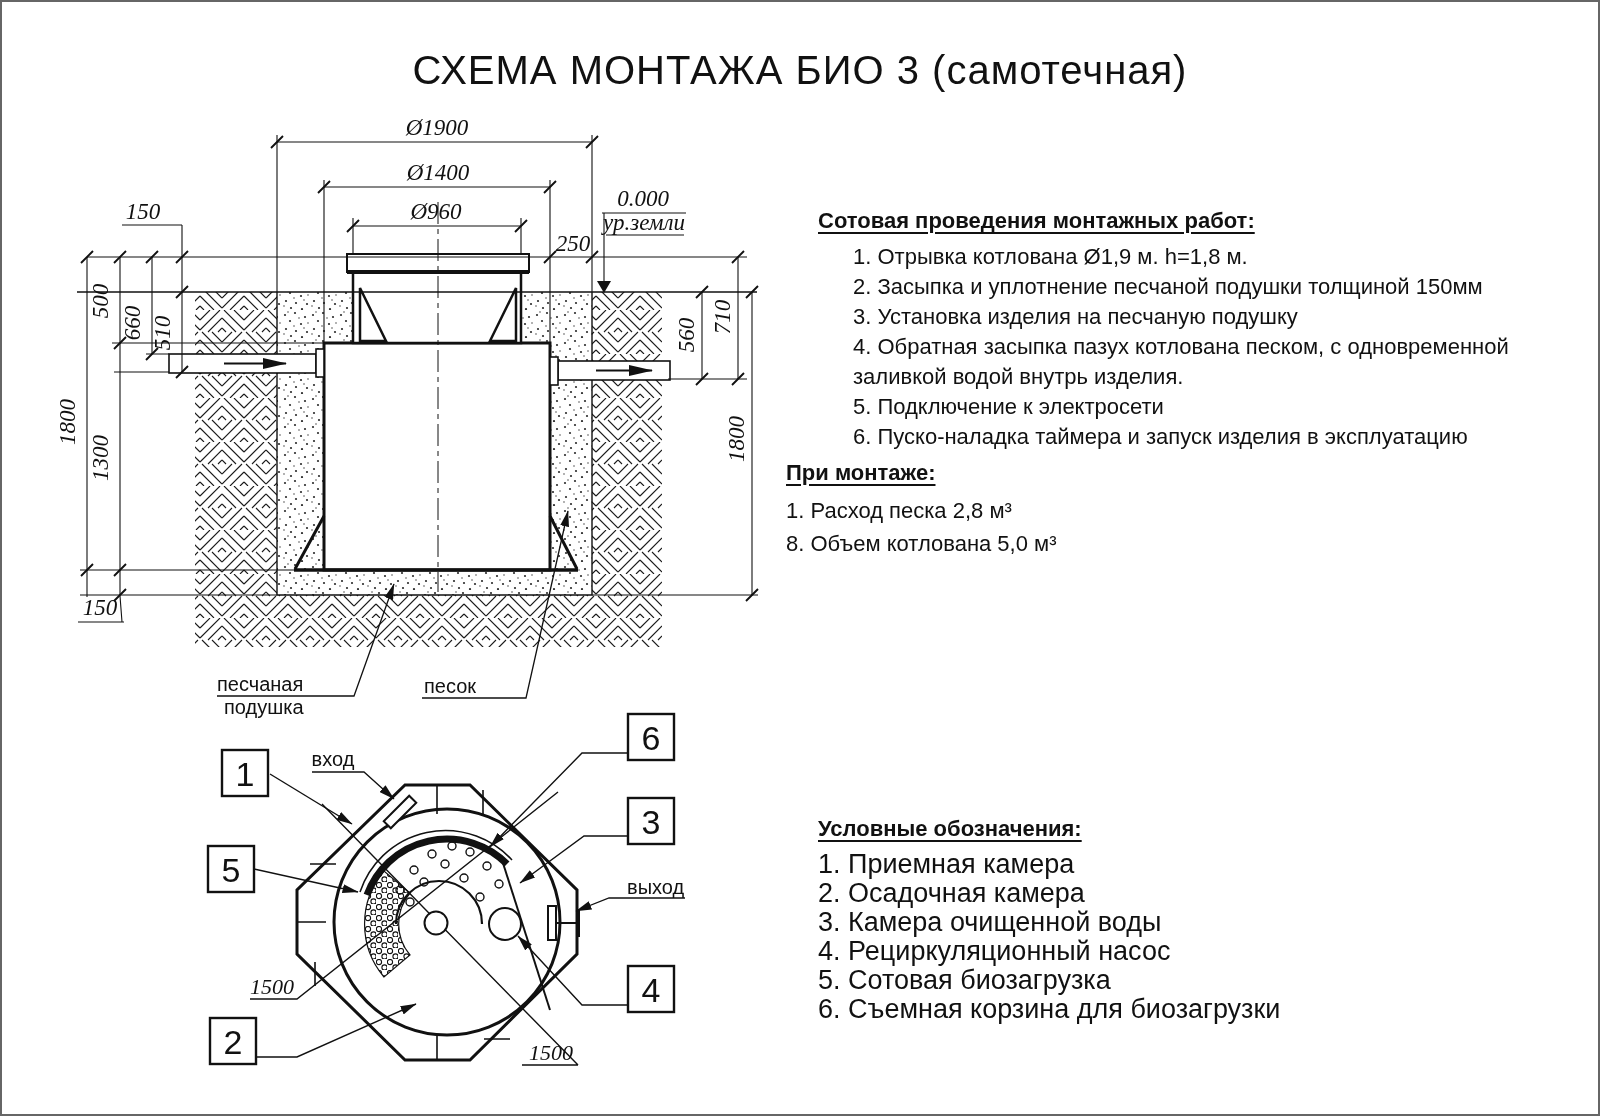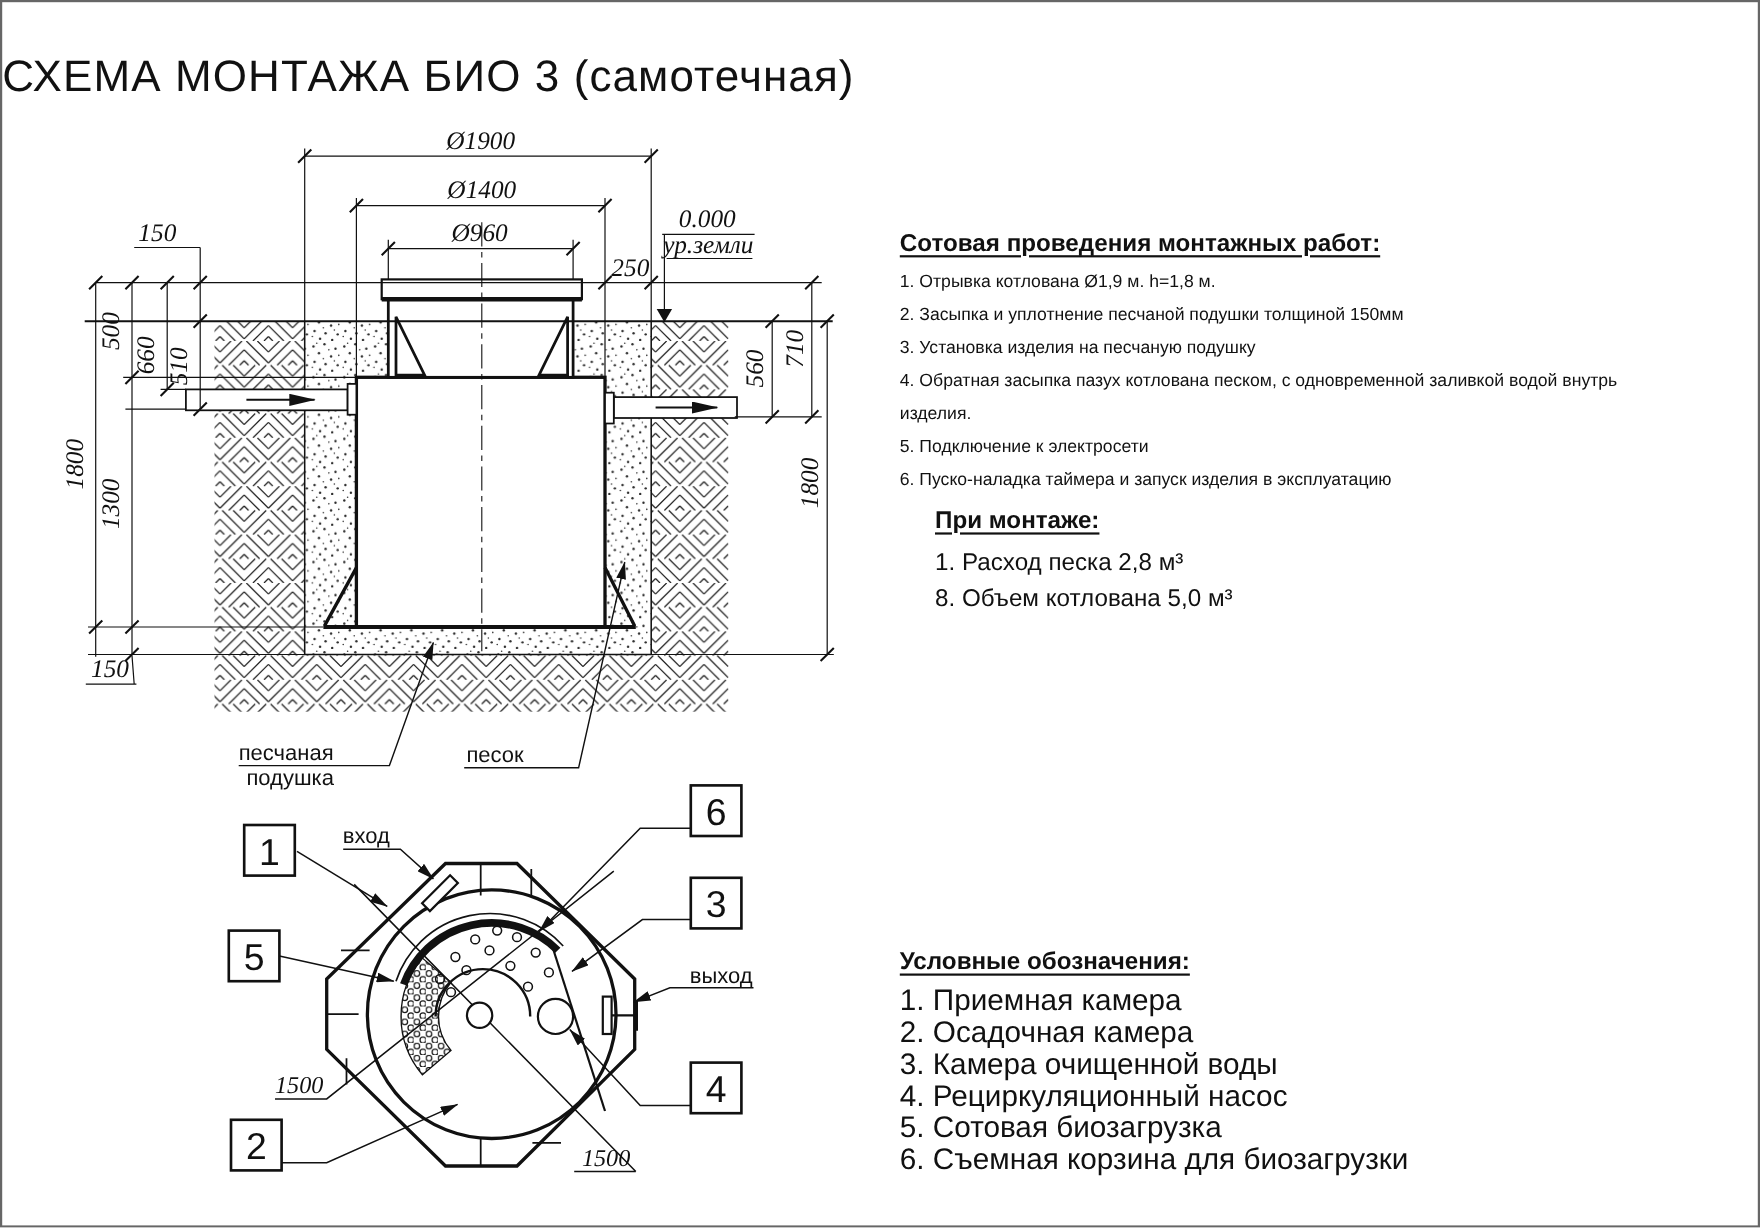--- a/index.html
+++ b/index.html
@@ -1,30 +1,30 @@
 <!DOCTYPE html>
 <html><head>
 <meta charset="utf-8">
 <style>
   html,body{margin:0;padding:0;background:#e8e8e8;}
   .page{position:relative;width:1600px;height:1116px;background:#ffffff;
         border:2px solid #666;box-sizing:border-box;overflow:hidden;
         font-family:"Liberation Sans",sans-serif;color:#000;}
-  .title{position:absolute;left:0;right:0;top:46px;text-align:left;
+  .title{position:absolute;left:0;right:0;top:46px;text-align:center;
          font-size:40px;letter-spacing:1px;color:#111;}
   svg.drawing{position:absolute;left:0;top:0;}
   .tcol{position:absolute;color:#111;}
   .tcol h3{font-size:22px;margin:0 0 8px 0;text-decoration:underline;
            text-underline-offset:4px;font-weight:bold;}
   .ln{white-space:normal;}
   #sec-instructions{left:816px;top:206px;width:692px;}
-  #sec-instructions .ln{font-size:16px;line-height:30px;}
-  #sec-install{left:848px;top:458px;width:500px;}
+  #sec-instructions .ln{font-size:22px;line-height:30px;margin-left:35px;}
+  #sec-install{left:784px;top:458px;width:500px;}
   #sec-install .ln{font-size:22px;line-height:33px;}
-  #sec-legend{left:816px;top:859px;width:500px;}
+  #sec-legend{left:816px;top:814px;width:500px;}
   #sec-legend .ln{font-size:27px;line-height:29px;}
   
   text{fill:#111;}
   .dim{font-family:"Liberation Serif",serif;font-style:italic;font-size:23px;}
   .dimS{font-family:"Liberation Serif",serif;font-style:italic;font-size:22px;}
   .lab{font-family:"Liberation Sans",sans-serif;font-size:20px;}
   .callout-num{font-family:"Liberation Sans",sans-serif;font-size:34px;}
 </style>
 </head>
 <body>

